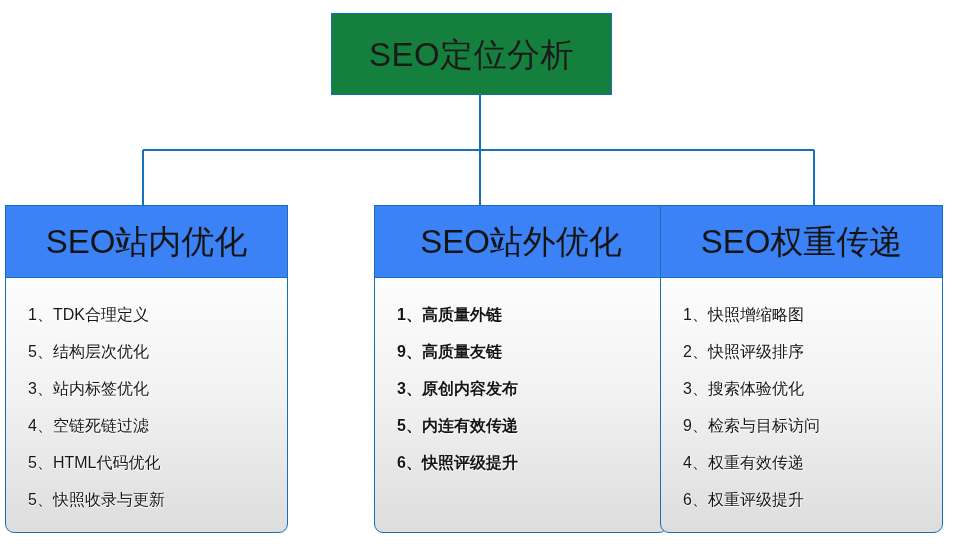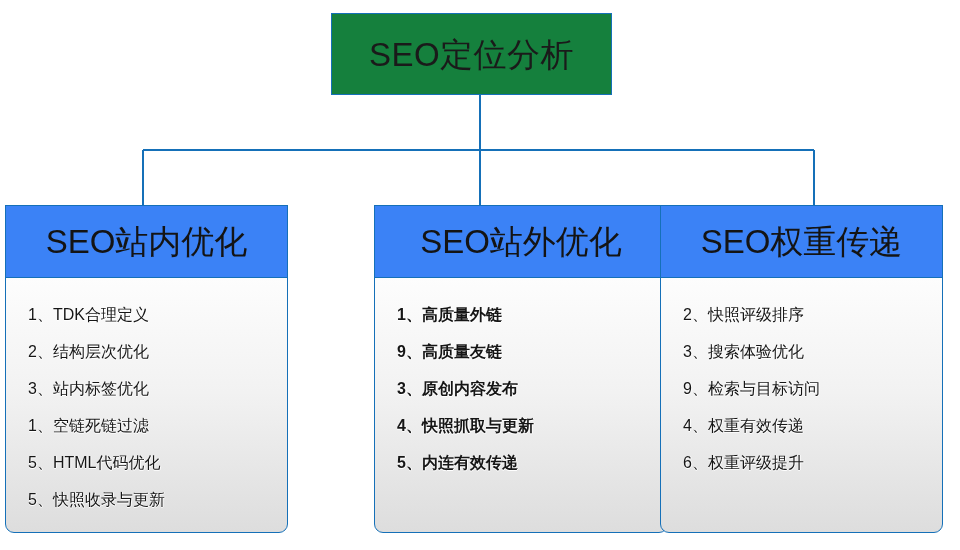--- a/index.html
+++ b/index.html
@@ -117,46 +117,47 @@
   <div class="root-box">
     <span class="root-title">SEO定位分析</span>
   </div>
 
   <div class="column" id="col-0">
     <div class="col-head">
       <span class="col-head-title">SEO站内优化</span>
     </div>
     <div class="col-list">
       <div class="list-item">1、TDK合理定义</div>
-      <div class="list-item">2、结构层次优化</div>
+      <div class="list-item">5、结构层次优化</div>
       <div class="list-item">3、站内标签优化</div>
-      <div class="list-item">1、空链死链过滤</div>
+      <div class="list-item">4、空链死链过滤</div>
       <div class="list-item">5、HTML代码优化</div>
       <div class="list-item">5、快照收录与更新</div>
     </div>
   </div>
 
   <div class="column" id="col-1">
     <div class="col-head">
       <span class="col-head-title">SEO站外优化</span>
     </div>
     <div class="col-list">
       <div class="list-item">1、高质量外链</div>
       <div class="list-item">9、高质量友链</div>
       <div class="list-item">3、原创内容发布</div>
-      <div class="list-item">4、快照抓取与更新</div>
       <div class="list-item">5、内连有效传递</div>
+      <div class="list-item">6、快照评级提升</div>
     </div>
   </div>
 
   <div class="column" id="col-2">
     <div class="col-head">
       <span class="col-head-title">SEO权重传递</span>
     </div>
     <div class="col-list">
+      <div class="list-item">1、快照增缩略图</div>
       <div class="list-item">2、快照评级排序</div>
       <div class="list-item">3、搜索体验优化</div>
       <div class="list-item">9、检索与目标访问</div>
       <div class="list-item">4、权重有效传递</div>
       <div class="list-item">6、权重评级提升</div>
     </div>
   </div>
 
 </div>
 

